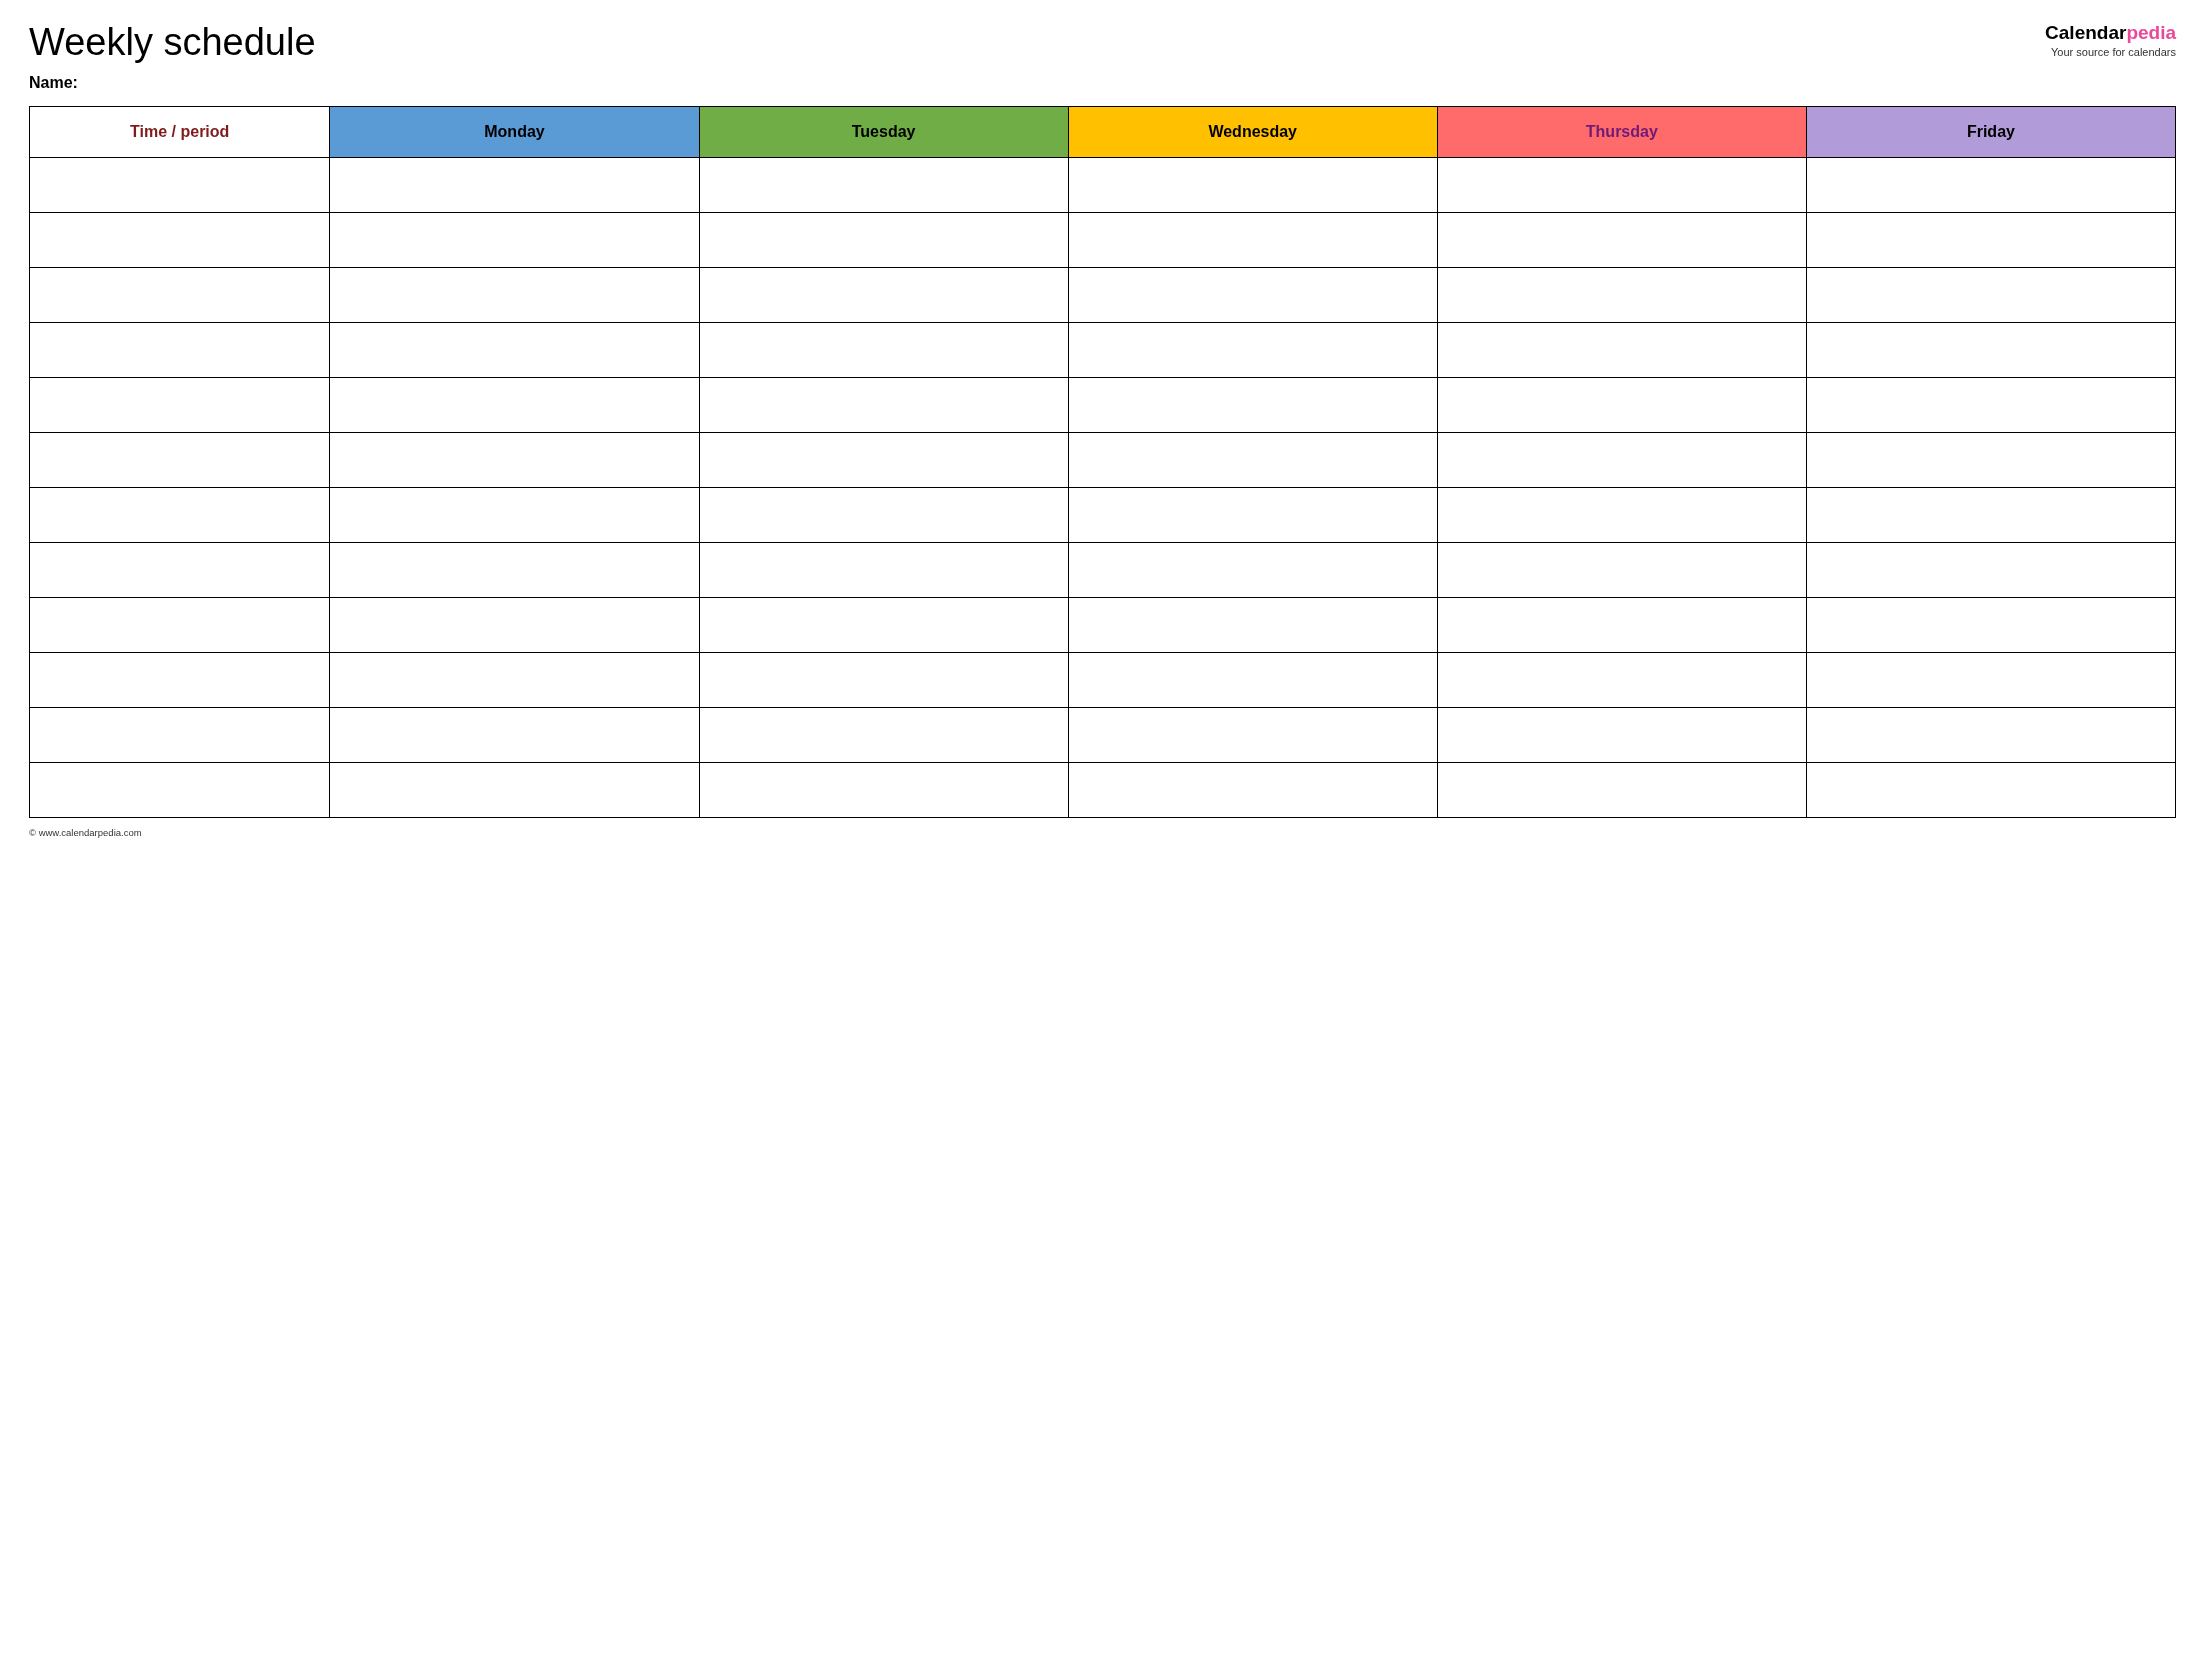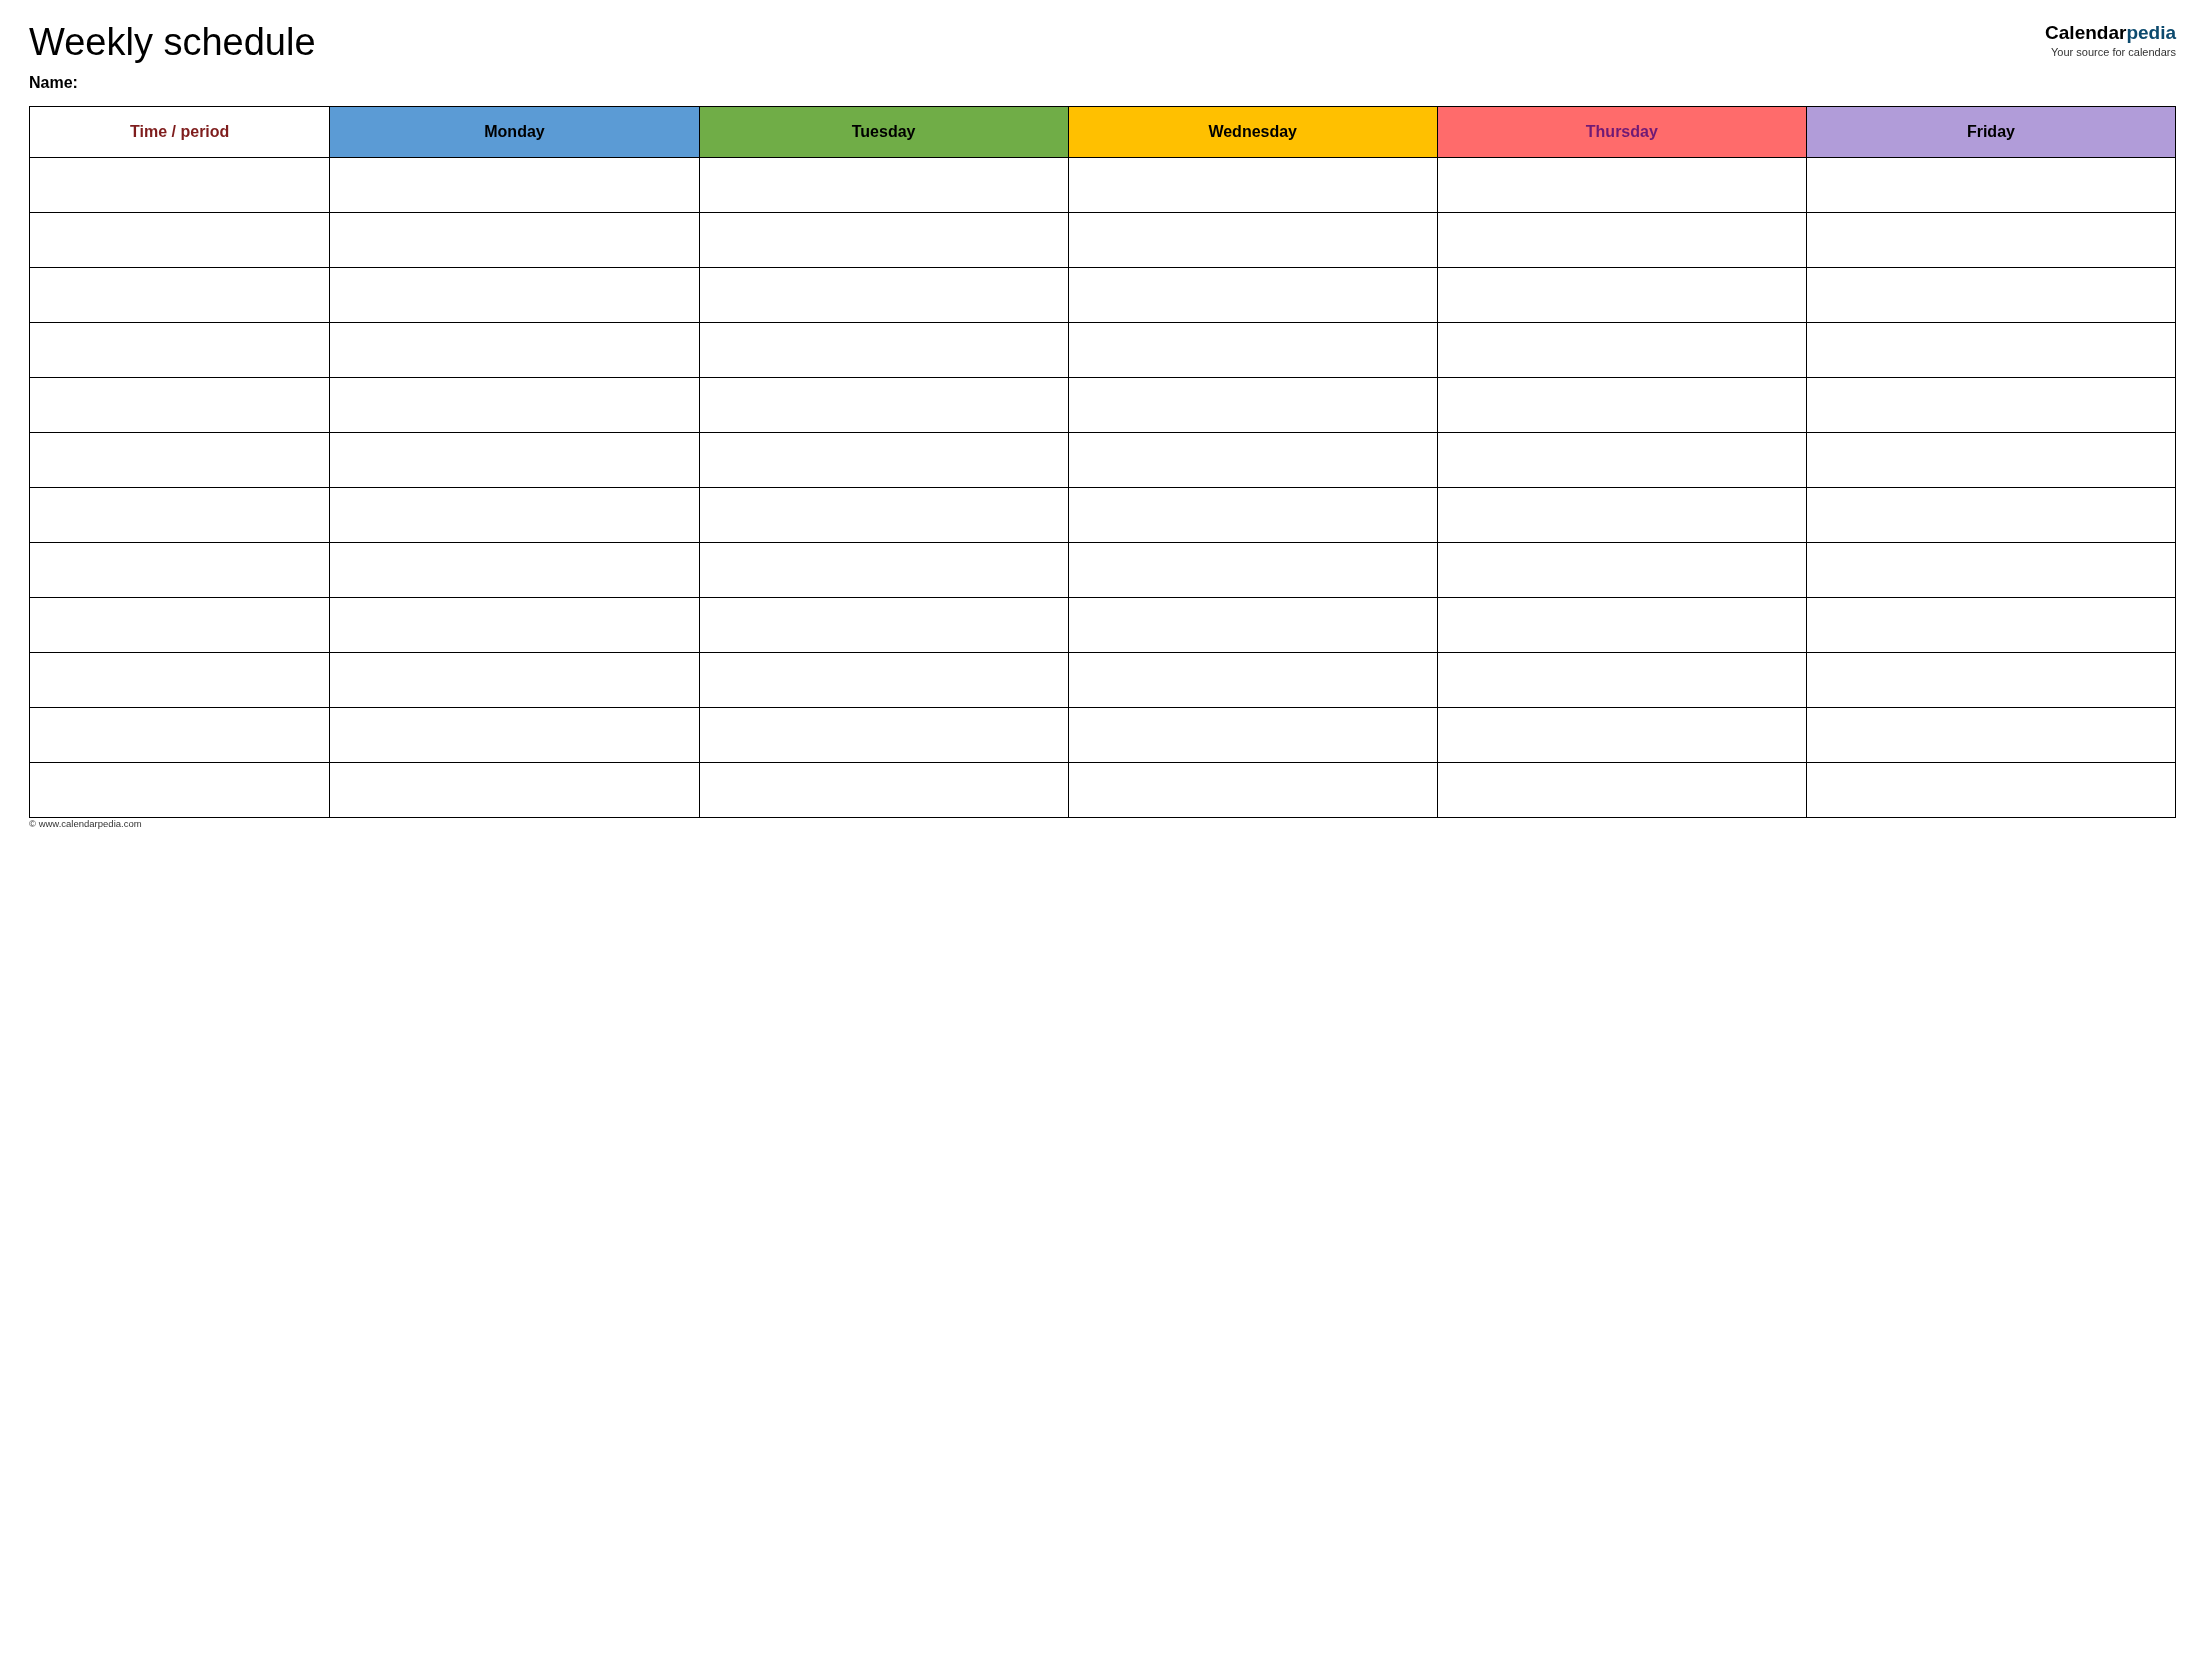--- a/index.html
+++ b/index.html
@@ -48,21 +48,21 @@
       align-items: flex-end;
     }
 
     .logo-text {
       font-size: 19px;
       font-weight: bold;
       color: #000000;
     }
 
     .logo-text span.red {
-      color: #0c4a6e;
+      color: #ec4899;
     }
 
     .logo-tagline {
       font-size: 11px;
       color: #333333;
       margin-top: 1.5px;
     }
 
     .schedule-table {
       width: 100%;
@@ -122,21 +122,21 @@
       background: #b19cd9;
       color: #000000;
     }
 
     .schedule-table tbody td {
       height: 55px;
       background: #ffffff;
     }
 
     .footer {
-      margin-top: 0;
+      margin-top: 9px;
       font-size: 9.5px;
       color: #333333;
     }
   </style>
 </head>
 <body>
 
 <div class="header">
   <div class="title-section">
     <h1 class="page-title">Weekly schedule</h1>

